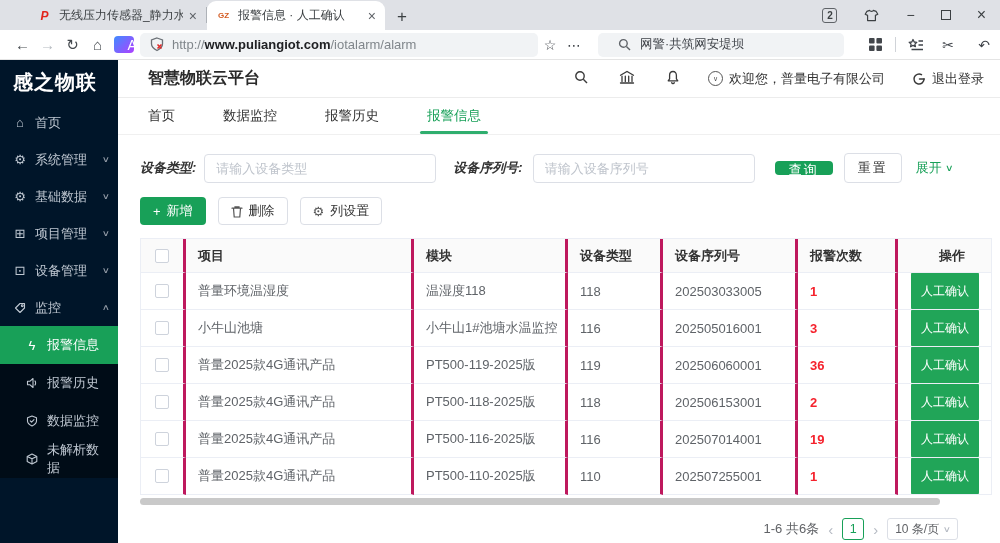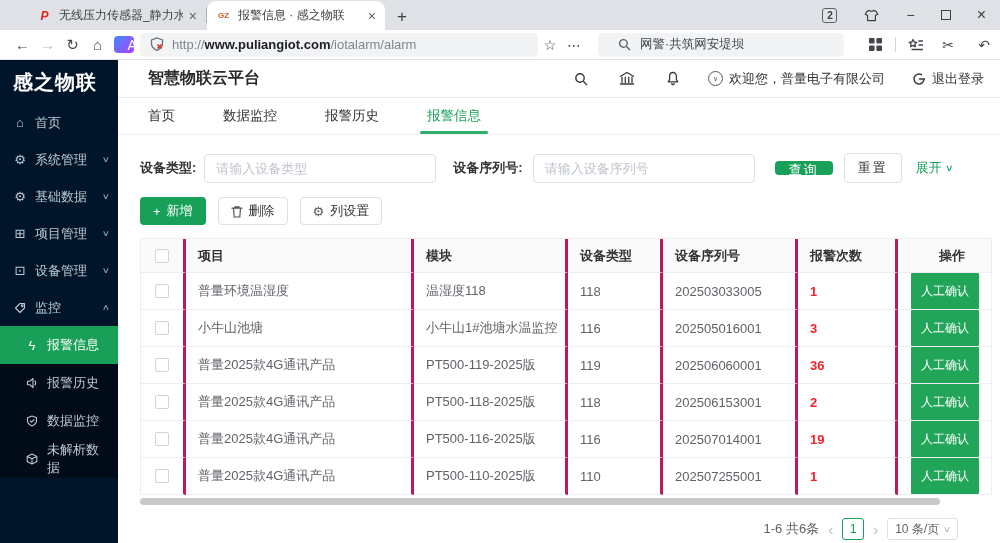--- a/index.html
+++ b/index.html
@@ -47,33 +47,33 @@
   .menu-item { height:37px; display:flex; align-items:center; padding:0 9px 0 13px; font-size:13px; gap:8px; }
   .menu-item .mi-ic { width:14px; text-align:center; font-size:13px; flex-shrink:0; display:flex; align-items:center; justify-content:center; }
   .menu-item .chev { margin-left:auto; font-size:8px; color:#939ca7; transform:scaleX(1.4); }
   .submenu { background:#000c17; }
   .submenu .menu-item { height:38px; padding-left:25px; }
   .menu-item.active { background:#18a058; color:#fff; }
 
   .main { flex:1; background:#fff; display:flex; flex-direction:column; min-width:0; }
   .app-header { height:38px; border-bottom:1px solid #ececec; display:flex; align-items:center; padding:0 16px 0 30px; flex-shrink:0; }
   .app-title { font-size:16px; color:#2b2b2b; font-weight:600; }
-  .hdr-right { margin-left:auto; display:flex; align-items:center; }
+  .hdr-right { margin-left:auto; display:flex; align-items:flex-start; }
   .hdr-ic { margin-left:31px; display:flex; align-items:center; color:#3a3a3a; }
   .welcome { display:flex; align-items:center; gap:6px; font-size:13px; color:#333; margin-left:28px; }
   .circ-chev { width:15px; height:15px; border:1.2px solid #555; border-radius:50%; display:flex; align-items:center; justify-content:center; font-size:7px; color:#555; transform:none; }
   .logout { display:flex; align-items:center; gap:6px; font-size:13px; color:#333; margin-left:27px; }
 
   .page-tabs { height:37px; border-bottom:1px solid #f0f0f0; display:flex; align-items:center; padding-left:30px; gap:48px; font-size:13.5px; color:#333; flex-shrink:0; }
   .ptab { height:100%; display:flex; align-items:center; position:relative; }
   .ptab.active { color:#18a058; }
   .ptab.active::after { content:""; position:absolute; left:-7px; right:-7px; bottom:0; height:3px; background:#2fae6e; border-radius:2px; }
 
   .filters { display:flex; align-items:center; padding:18px 0 0 22px; font-size:13px; color:#333; flex-shrink:0; }
-  .flabel { font-weight:600; }
+  .flabel { font-weight:600;font-style:italic; }
   .finput { height:29px; border:1px solid #dcdfe6; border-radius:4px; padding:0 11px; font-size:13px; color:#333; outline:none; font-family:inherit; }
   .finput::placeholder { color:#bfc4cc; }
   .fi-1 { width:232px; margin-left:8px; }
   .fi-2 { width:222px; margin-left:10px; }
   .flabel2 { margin-left:17px; }
   .btn { font-family:inherit; font-size:13px; border-radius:4px; cursor:pointer; }
   .btn-primary { height:14px; padding:0 14px; background:#18a058; color:#fff; border:none; margin-left:20px; letter-spacing:2px; }
   .btn-plain { height:30px; padding:0 13px; background:#fff; border:1px solid #dcdfe6; color:#333; margin-left:11px; letter-spacing:2px; }
   .expand-link { color:#18a058; margin-left:14px; display:flex; align-items:center; gap:4px; }
   .expand-link .chev { font-size:9px; transform:scaleX(1.3); }
@@ -115,21 +115,21 @@
   <div class="titlebar">
     <div class="tabs">
       <div class="tab">
         <span class="favicon fav1">P</span>
         <span class="tab-title">无线压力传感器_静力水准仪_</span>
         <span class="tab-close">×</span>
       </div>
       <div class="tab-sep"></div>
       <div class="tab active">
         <span class="favicon fav2">GZ</span>
-        <span class="tab-title">报警信息 · 感之物联</span>
+        <span class="tab-title">报警信息 · 人工确认</span>
         <span class="tab-close">×</span>
       </div>
       <span class="newtab">+</span>
     </div>
     <div class="win-controls">
       <span class="tabcount">2</span>
       <span>
         <svg width="17" height="13" viewBox="0 0 20 14" fill="none" stroke="#3c4043" stroke-width="1.4" stroke-linejoin="round">
             <path d="M4.5 2.2 L8 1 C8 2.4 12 2.4 12 1 L15.5 2.2 L17.4 5.6 L14.6 6.8 L14.6 13 H5.4 V6.8 L2.6 5.6 Z"></path>
           </svg>

